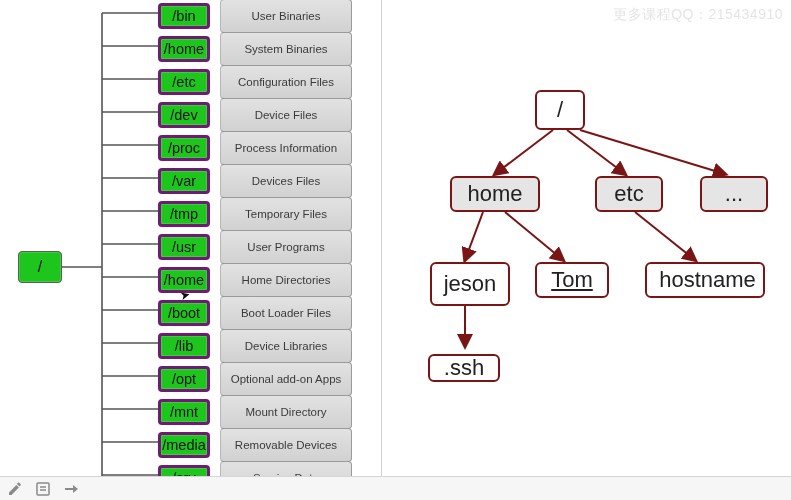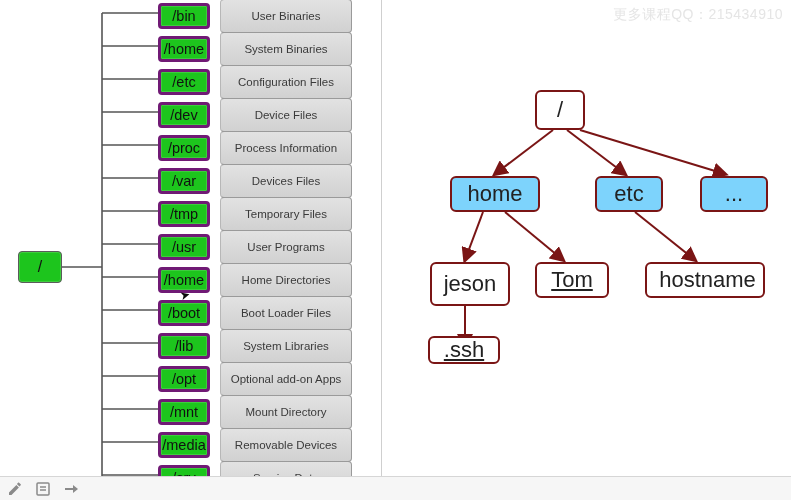--- a/index.html
+++ b/index.html
@@ -124,21 +124,21 @@
     border: 2px solid #7a1515;
     border-radius: 6px;
     background: #ffffff;
     display: flex;
     align-items: center;
     justify-content: center;
     font-size: 22px;
     color: #222;
     padding: 4px 12px;
   }
-  .node.green { background: #7dd3fc; }
+  .node.green { background: #e5e5e5; }
   .tree-svg {
     position: absolute;
     left: 0;
     top: 0;
     width: 395px;
     height: 380px;
   }
   .tree-svg line {
     stroke: #7a1515;
     stroke-width: 2;
@@ -246,21 +246,21 @@
     <div class="row">
         <div class="dirbox">/home</div>
         <div class="descbox">Home Directories</div>
       </div>
     <div class="row">
         <div class="dirbox">/boot</div>
         <div class="descbox">Boot Loader Files</div>
       </div>
     <div class="row">
         <div class="dirbox">/lib</div>
-        <div class="descbox">System Libraries</div>
+        <div class="descbox">Device Libraries</div>
       </div>
     <div class="row">
         <div class="dirbox">/opt</div>
         <div class="descbox">Optional add-on Apps</div>
       </div>
     <div class="row">
         <div class="dirbox">/mnt</div>
         <div class="descbox">Mount Directory</div>
       </div>
     <div class="row">
@@ -302,21 +302,21 @@
   <div class="node" style="left:140px;top:0;width:50px;height:40px;">/</div>
 
   <div class="node green" style="left:55px;top:86px;width:90px;height:36px;">home</div>
   <div class="node green" style="left:200px;top:86px;width:68px;height:36px;">etc</div>
   <div class="node green" style="left:305px;top:86px;width:68px;height:36px;">...</div>
 
   <div class="node" style="left:35px;top:172px;width:80px;height:44px;">jeson</div>
   <div class="node" style="left:140px;top:172px;width:74px;height:36px;text-decoration:underline;">Tom</div>
   <div class="node" style="left:250px;top:172px;width:120px;height:36px;padding-left:17px;">hostname</div>
 
-  <div class="node" style="left:33px;top:246px;width:72px;height:28px;text-decoration:underline;">.ssh</div>
+  <div class="node" style="left:33px;top:264px;width:72px;height:28px;">.ssh</div>
 </div>
 
 <div class="toolbar">
   <div class="tb-icon">
     <svg width="16" height="16" viewBox="0 0 16 16">
         <path fill="#8a8a8a" d="M2 11.5V14h2.5l7.4-7.4-2.5-2.5L2 11.5zM13.7 4.3c.3-.3.3-.7 0-1l-1.6-1.6c-.3-.3-.7-.3-1 0l-1.2 1.2 2.5 2.5 1.3-1.1z"></path>
       </svg>
   </div>
   <div class="tb-icon">
     <svg width="16" height="16" viewBox="0 0 16 16">

